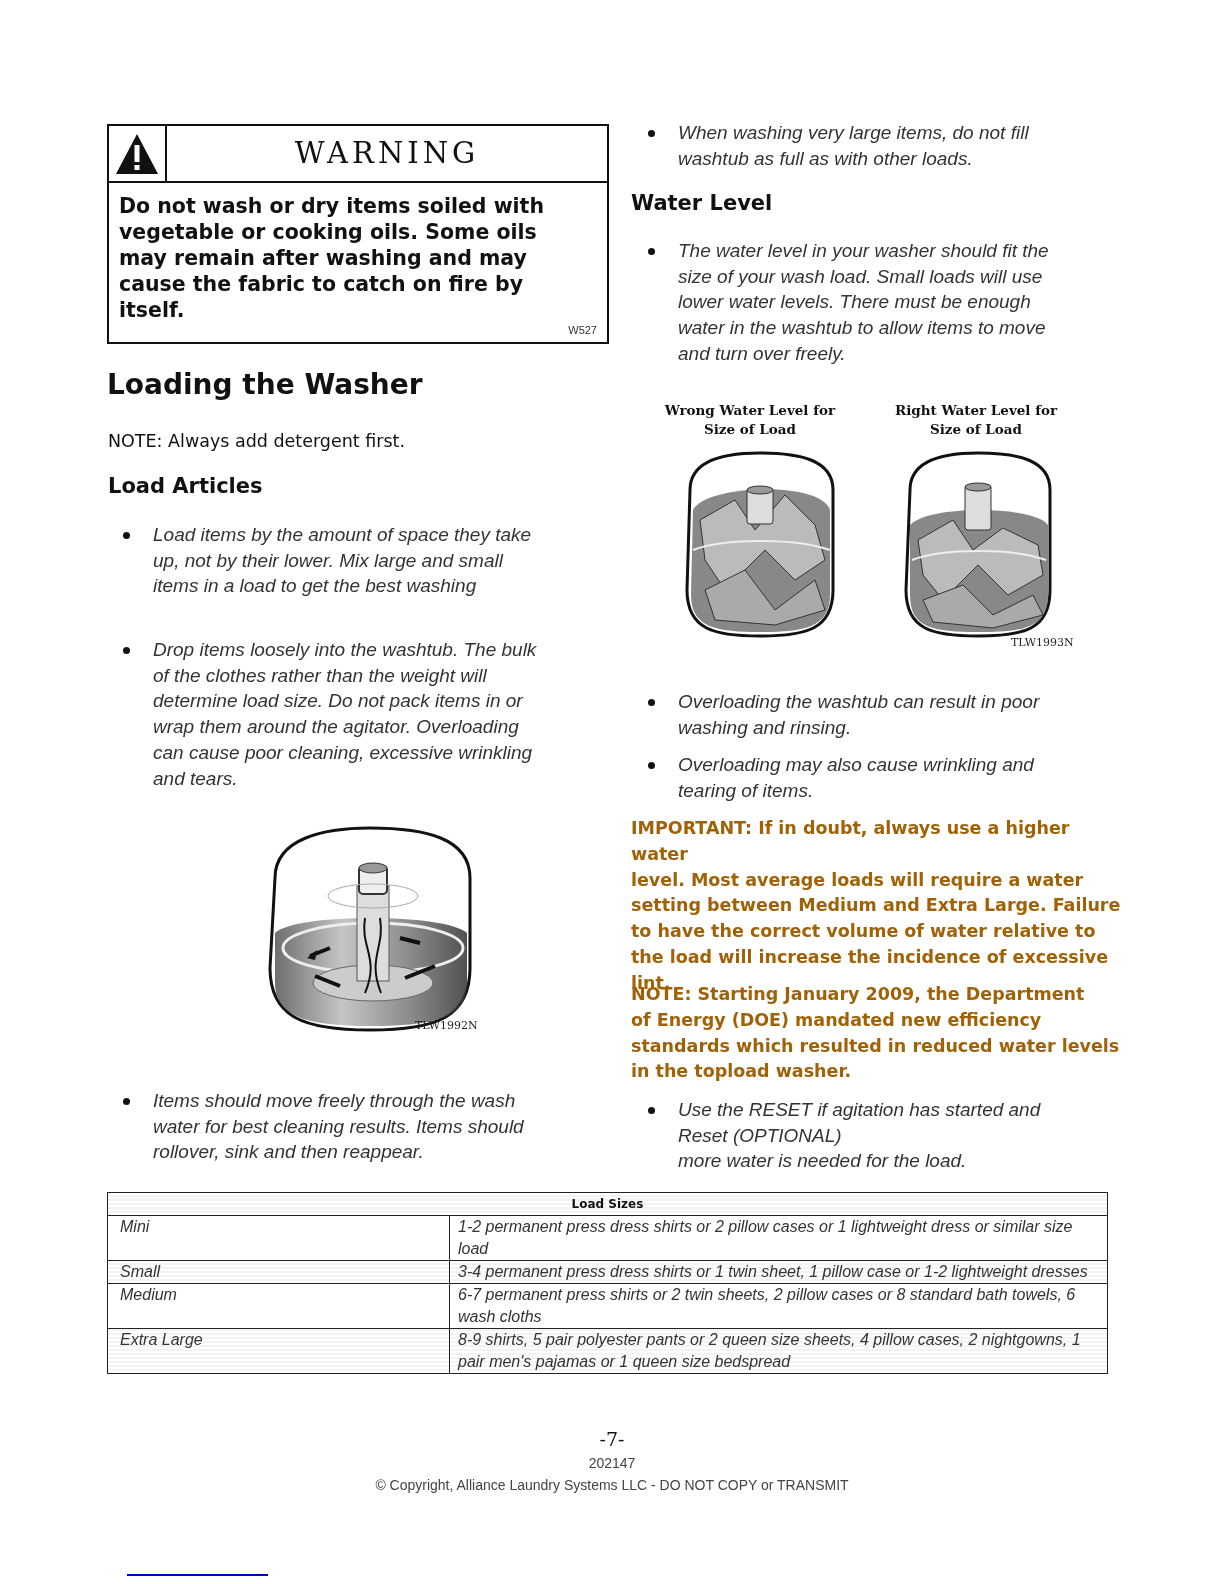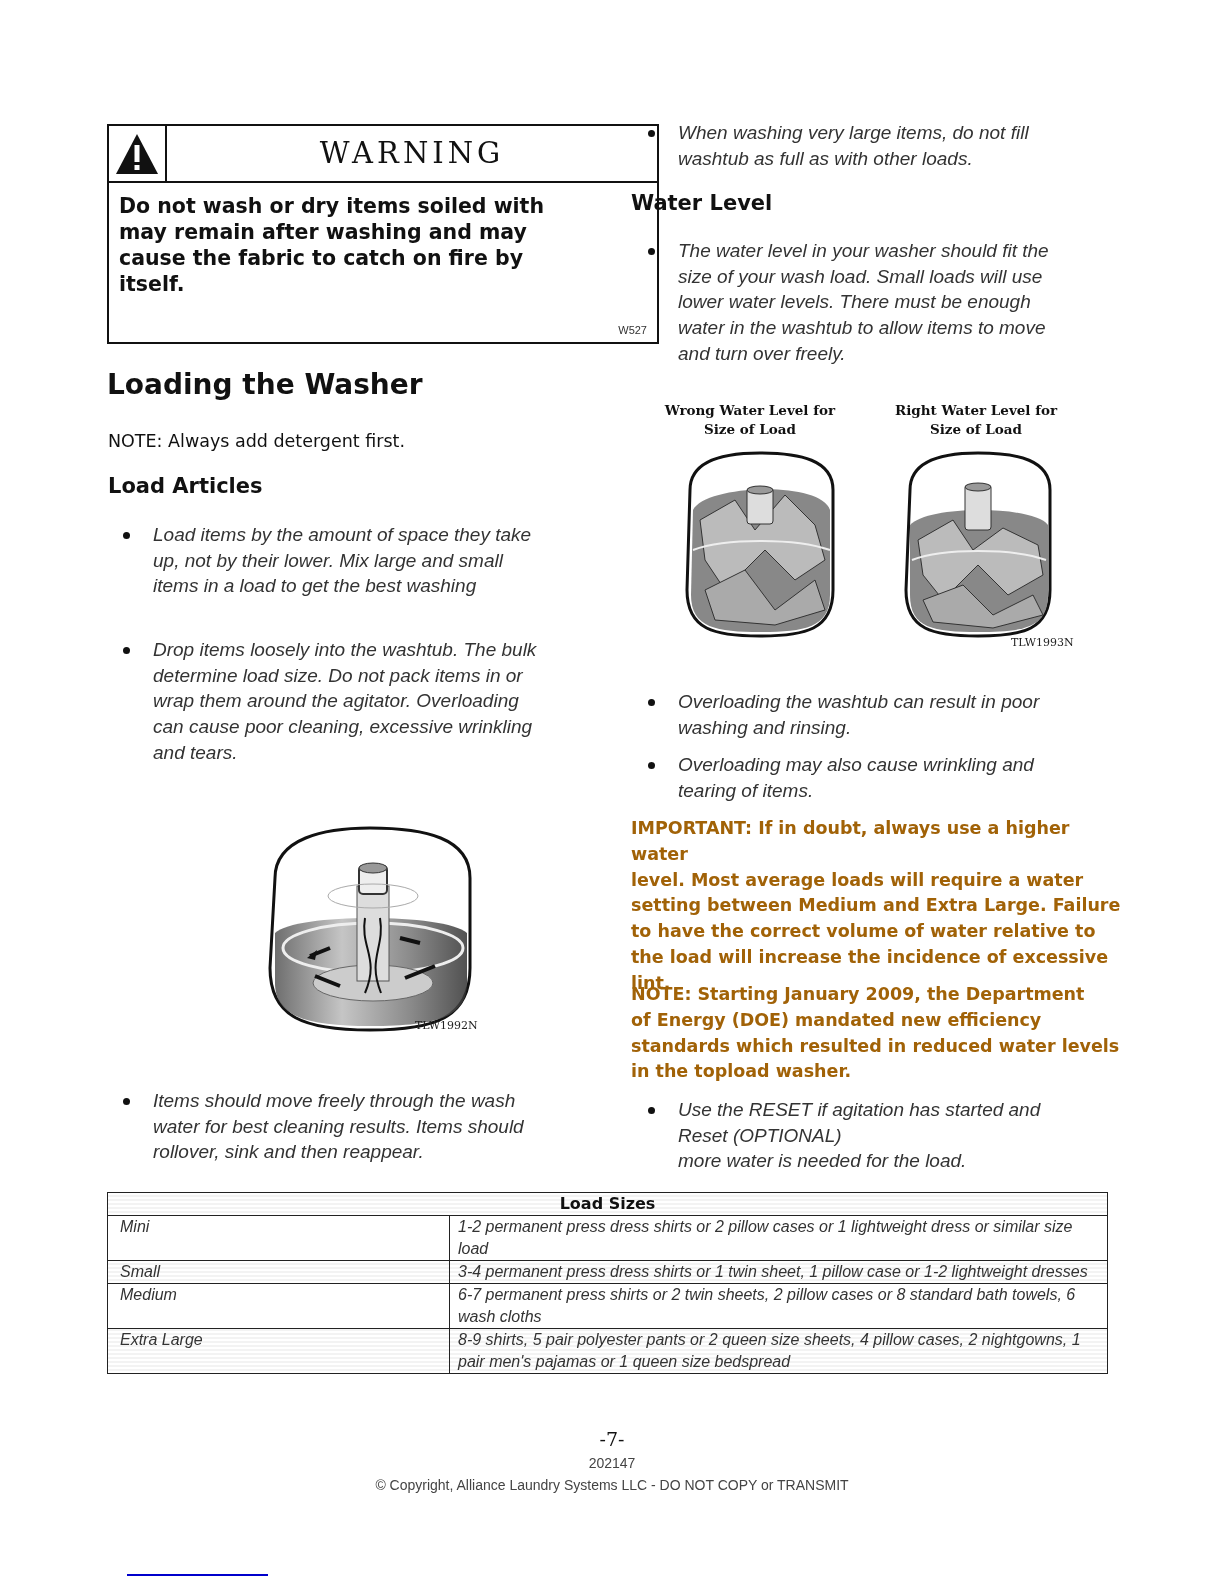--- a/index.html
+++ b/index.html
@@ -1,20 +1,20 @@
 <!DOCTYPE html>
 <html><head>
 <meta charset="utf-8">
 <style>
   html, body { margin:0; padding:0; background:#ffffff; }
   body { width:1224px; height:1584px; position:relative; overflow:hidden; color:#1a1a1a; }
   .abs { position:absolute; }
 
   
-  .warn-box { left:107px; top:124px; width:552px; height:220px; border:2px solid #111; box-sizing:border-box; }
+  .warn-box { left:107px; top:124px; width:502px; height:220px; border:2px solid #111; box-sizing:border-box; }
   .warn-head { height:55px; border-bottom:2px solid #111; display:flex; }
   .warn-icon-cell { width:56px; border-right:2px solid #111; display:flex; align-items:center; justify-content:center; }
   .warn-title { flex:1; text-align:center; font-family:"DejaVu Serif", serif; font-size:29px; letter-spacing:4px; line-height:55px; color:#111; }
   .warn-text { padding:10px 10px 0 10px; font-family:"DejaVu Sans", sans-serif; font-weight:bold; font-size:20.5px; line-height:26px; color:#111; }
   .warn-code { position:absolute; right:10px; bottom:6px; font-family:"Liberation Sans", sans-serif; font-size:11px; color:#333; }
 
   .h1 { font-family:"DejaVu Sans", sans-serif; font-weight:bold; font-size:28px; color:#111; }
   .h2 { font-family:"DejaVu Sans", sans-serif; font-weight:bold; font-size:21px; color:#111; }
   .note { font-family:"DejaVu Sans", sans-serif; font-size:17.5px; color:#111; }
   .body-text { font-family:"Liberation Sans", sans-serif; font-size:19px; line-height:25.7px; color:#333; font-style:italic; font-weight:300; }
@@ -22,21 +22,21 @@
   .bullet .dot { position:absolute; left:0; top:10px; width:7px; height:7px; border-radius:50%; background:#111; }
   .bullet .txt { position:absolute; left:30px; top:0; }
   .bold-par { font-family:"DejaVu Sans", sans-serif; font-weight:bold; font-size:17.5px; line-height:25.8px; color:#a16207; }
 
   .fig-caption { font-family:"DejaVu Serif", serif; font-weight:bold; font-size:13.5px; line-height:19px; text-align:center; color:#111; }
   .fig-code { font-family:"DejaVu Serif", serif; font-size:11px; color:#222; }
 
   
   table.load { position:absolute; left:107px; top:1192px; width:1001px; border-collapse:collapse; font-family:"Liberation Sans", sans-serif; font-size:16px; color:#333; font-style:italic; }
   table.load td, table.load th { border:1.5px solid #222; vertical-align:top; padding:0 6px; line-height:22px; }
-  table.load th { font-family:"DejaVu Sans", sans-serif; font-weight:bold; font-style:normal; font-size:16px; color:#111; height:22px; text-align:center; }
+  table.load th { font-family:"DejaVu Sans", sans-serif; font-weight:bold; font-style:normal; font-size:12px; color:#111; height:22px; text-align:center; }
   table.load tr.shaded td, table.load th { background-image: repeating-linear-gradient(0deg, #ffffff 0px, #ffffff 3px, #e6e6e6 3px, #e6e6e6 4px); }
   table.load td.size { width:323px; padding-left:12px; }
   table.load td.desc { padding-left:8px; }
 
   .footer { left:0; width:1224px; text-align:center; }
   .link-line { left:127px; top:1574px; width:141px; height:2px; background:#0000cc; }
 </style>
 </head>
 <body>
 
@@ -46,20 +46,21 @@
       <svg width="46" height="44" viewBox="0 0 46 44">
         <polygon points="23,2 44,42 2,42" fill="#111"></polygon>
         <rect x="20.5" y="13" width="5" height="17" fill="#fff"></rect>
         <rect x="20.5" y="33" width="5" height="5" fill="#fff"></rect>
       </svg>
     </div>
     <div class="warn-title">WARNING</div>
   </div>
   <div class="warn-text">
     <div>Do not wash or dry items soiled with</div>
+    <div>vegetable or cooking oils. Some oils</div>
     <div>may remain after washing and may</div>
     <div>cause the fabric to catch on fire by</div>
     <div>itself.</div>
   </div>
   <div class="warn-code">W527</div>
 </div>
 
 <div class="abs h1" style="left:107px; top:368px;">Loading the Washer</div>
 <div class="abs note" style="left:108px; top:431px;text-align:center;">NOTE: Always add detergent first.</div>
 <div class="abs h2" style="left:108px; top:474px;">Load Articles</div>
@@ -70,20 +71,21 @@
     <div>Load items by the amount of space they take</div>
     <div>up, not by their lower. Mix large and small</div>
     <div>items in a load to get the best washing</div>
   </div>
 </div>
 
 <div class="bullet body-text" style="left:123px; top:637px; width:470px;">
   <span class="dot"></span>
   <div class="txt">
     <div>Drop items loosely into the washtub. The bulk</div>
+    <div>of the clothes rather than the weight will</div>
     <div>determine load size. Do not pack items in or</div>
     <div>wrap them around the agitator. Overloading</div>
     <div>can cause poor cleaning, excessive wrinkling</div>
     <div>and tears.</div>
   </div>
 </div>
 
 <div class="abs" style="left:255px; top:818px; width:230px; height:222px;">
   <svg width="230" height="222" viewBox="0 0 230 222">
     <defs>

